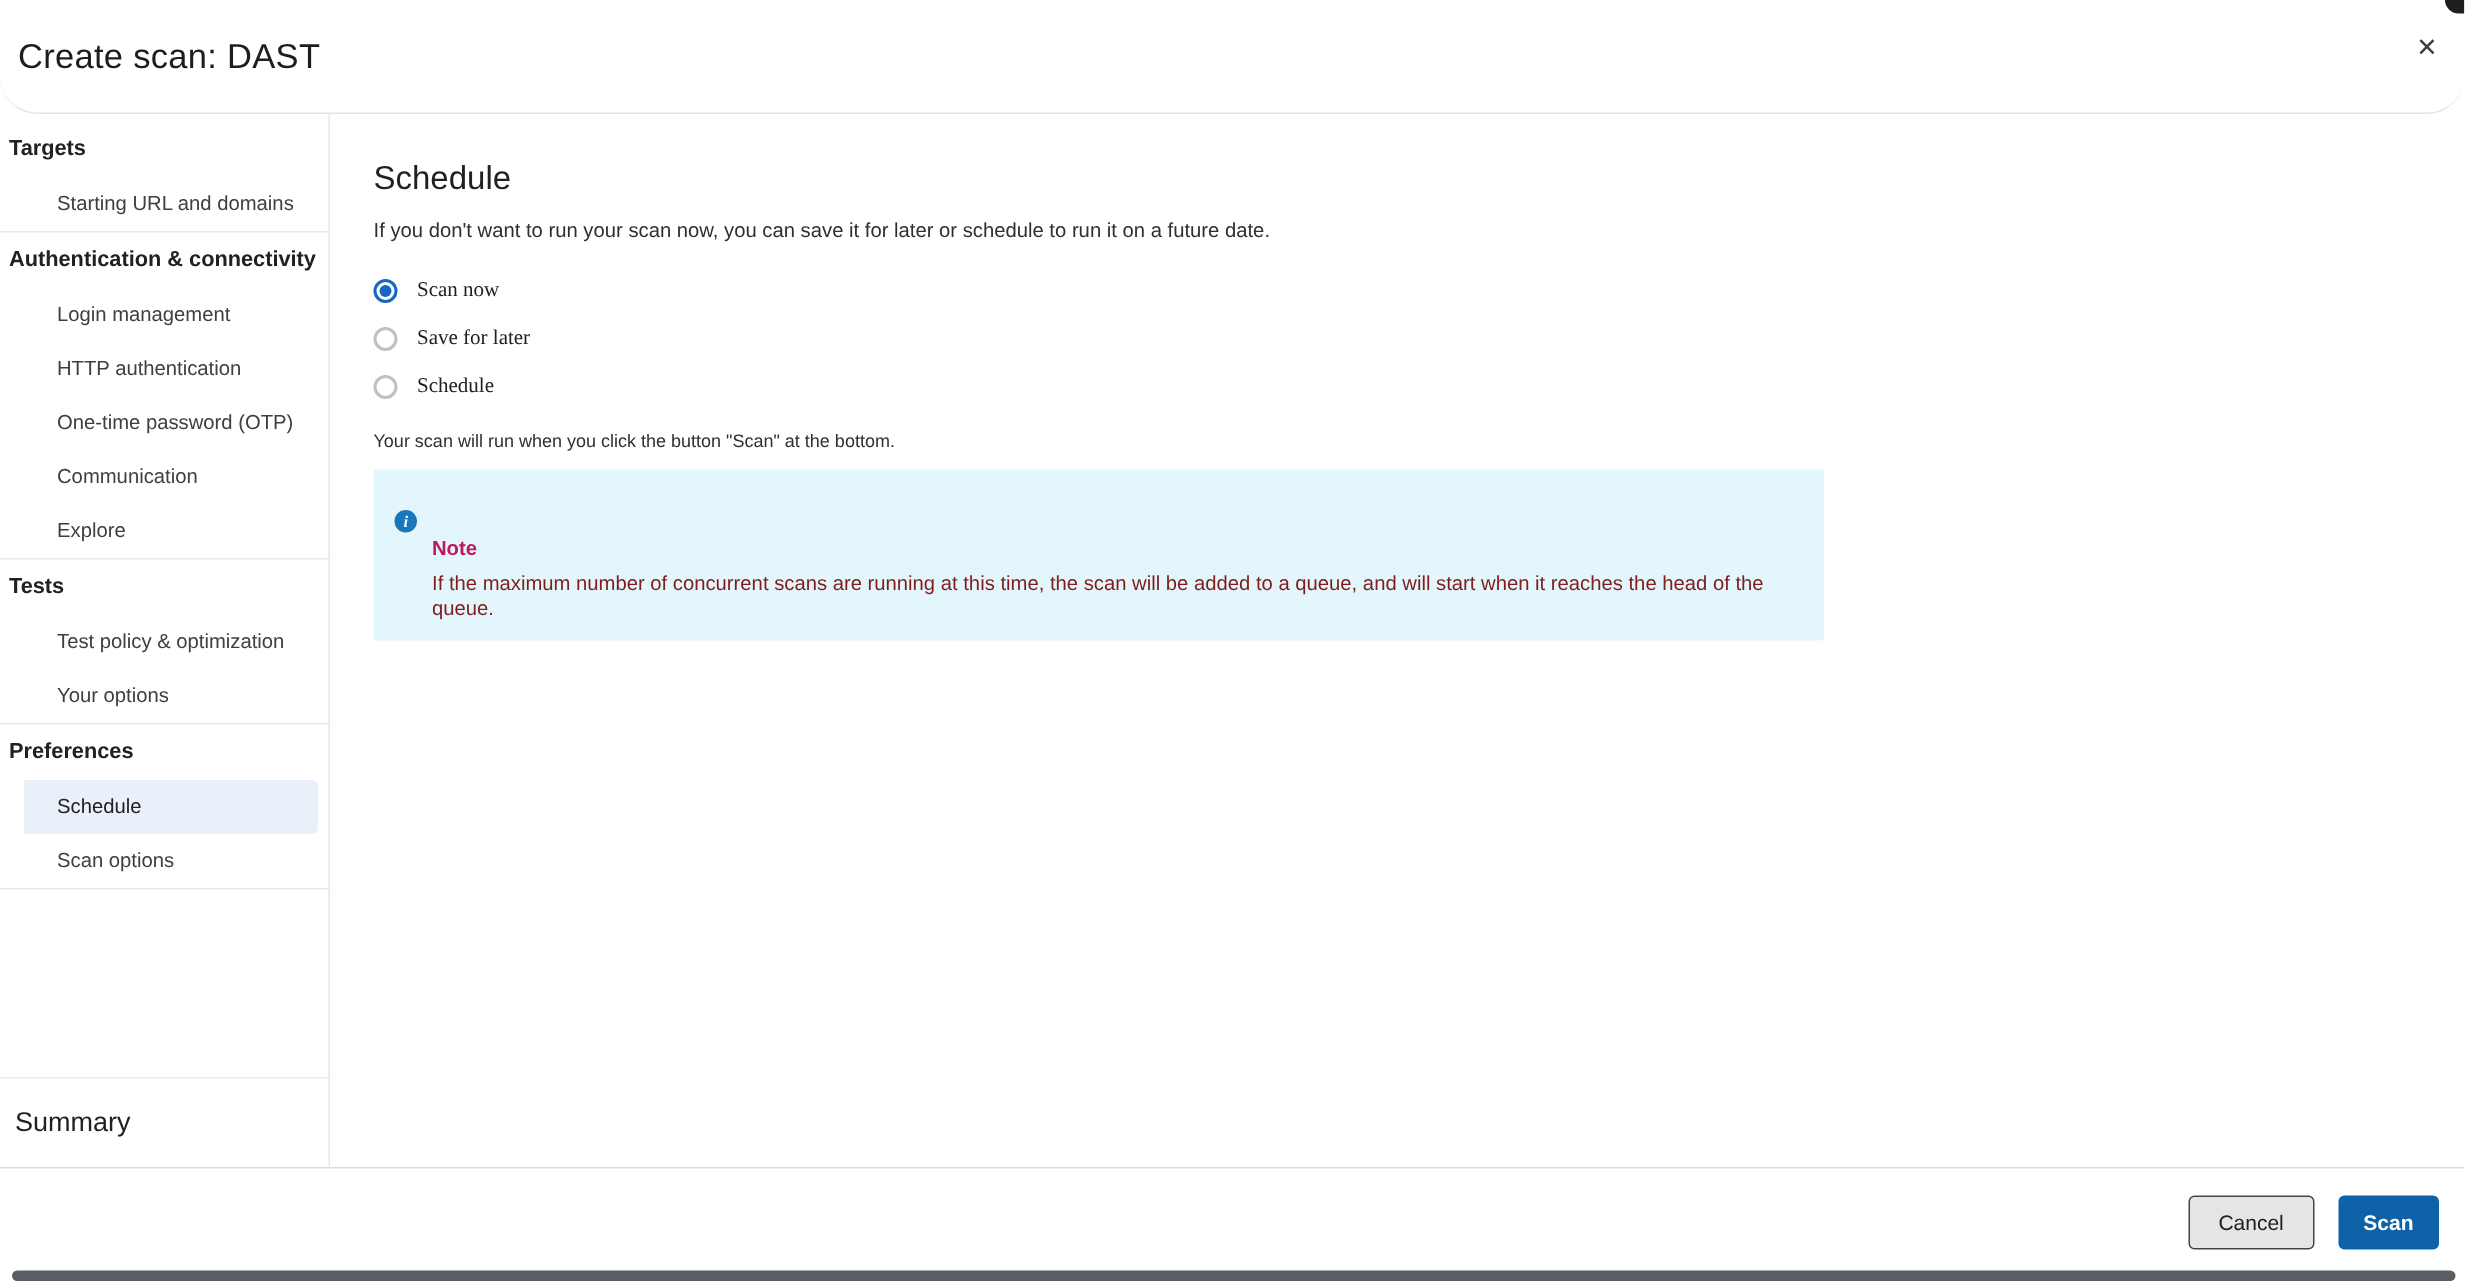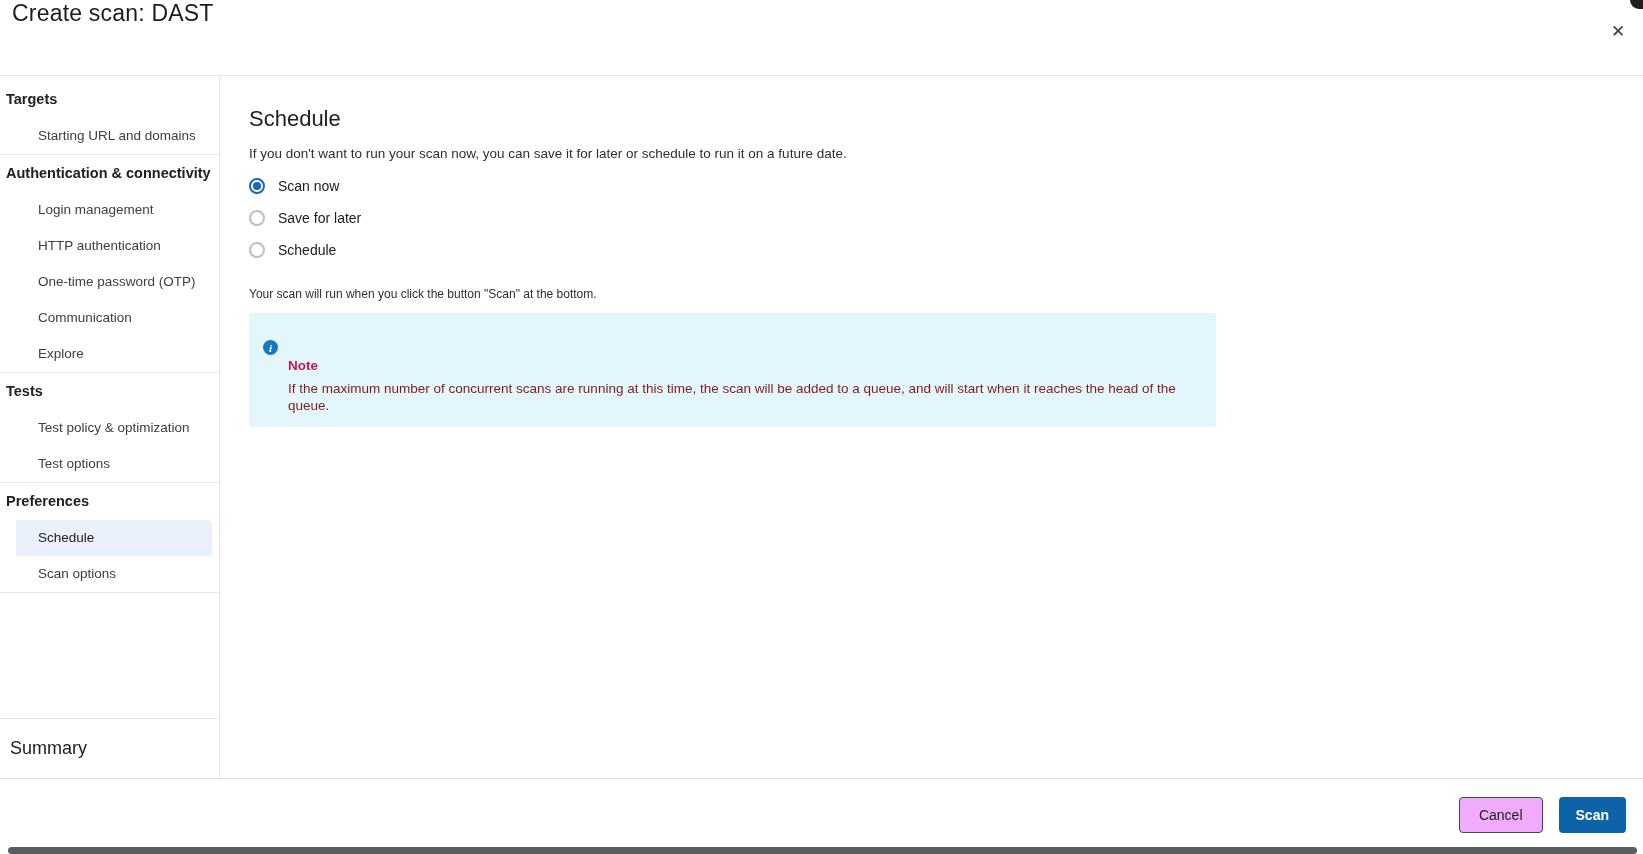--- a/index.html
+++ b/index.html
@@ -4,21 +4,21 @@
 <style>
   html,body{margin:0;padding:0;background:#fff;}
   .dialog{
     position:relative; width:1643px; height:854px; background:#fff;
     font-family:"Liberation Sans",sans-serif; overflow:hidden; color:#202124;
   }
   
   .dlg-header{
     position:relative; height:76px; box-sizing:border-box;
     border-bottom:1px solid var(--divider,#e4e4e4);
-    display:flex; padding-left:12px;
+    display:flex; align-items:center; padding-left:12px;border-radius:25px;
   }
   .dlg-title{margin:0; font-size:23px; font-weight:400; color:#1d1d1d; letter-spacing:.2px;}
   .close-btn{
     position:absolute; top:19px; right:12px; width:26px; height:26px;
     background:none; border:none; cursor:pointer; color:#3c4043;
     font-size:17px; line-height:26px; padding:0; text-align:center;
     font-family:"Liberation Sans",sans-serif;
   }
   .corner-artifact{
     position:absolute; top:0; right:0; width:13px; height:9px;
@@ -46,21 +46,21 @@
   .side-spacer{flex:1;}
   .summary-row{
     height:59px; border-top:1px solid #e8e8e8; display:flex; align-items:center;
     padding-left:10px; font-size:18px; color:#202124; cursor:pointer;
   }
   
   .main{flex:1; box-sizing:border-box; padding:30px 0 0 29px;}
   .page-title{margin:0; font-size:22px; line-height:26px; font-weight:500; color:#202124;}
   .intro{margin:13px 0 0 0; font-size:13.5px; line-height:17px; color:#2f2f2f;}
   .radio-group{margin-top:8px;}
-  .radio-row{display:flex; align-items:center; height:32px; cursor:pointer; width:max-content;}
+  .radio-row{display:flex; align-items:flex-end; height:32px; cursor:pointer; width:max-content;font-family:Liberation Serif, serif;}
   .radio{
     width:16px; height:16px; border-radius:50%; box-sizing:border-box;
     border:2px solid #c0c0c0; position:relative; flex:0 0 auto;
   }
   .radio.selected{border-color:var(--radio-blue,#1667c1);}
   .radio.selected::after{
     content:''; position:absolute; left:2px; top:2px; right:2px; bottom:2px;
     background:var(--radio-blue,#1667c1); border-radius:50%;
   }
   .radio-label{margin-left:13px; font-size:14px; color:#202124;}
@@ -79,21 +79,21 @@
   .note-title{margin-left:10px; font-size:13.5px; font-weight:700; color:#be185d;margin-top:36px;}
   .note-body{margin:7px 0 0 25px; font-size:13.5px; line-height:17px; color:#7f1d1d;}
   
   .dlg-footer{
     height:76px; box-sizing:border-box; border-top:1px solid #ddd; background:#fff;
     display:flex; justify-content:flex-end; align-items:flex-start;
     padding:18px 17px 0 0;
   }
   .btn{height:36px; border-radius:4px; font-size:14px; cursor:pointer;
        font-family:"Liberation Sans",sans-serif;}
-  .btn-cancel{background:#f0abfc; border:1px solid #454545; color:#202124; padding:0 19px;}
+  .btn-cancel{background:#e5e5e5; border:1px solid #454545; color:#202124; padding:0 19px;}
   .btn-scan{background:var(--accent,#0e63a8); border:none; color:#fff; padding:0 17px;
             font-weight:700; margin-left:16px;}
   
   .hscrollbar{position:absolute; left:0; right:0; bottom:0; height:7px; background:#fff;}
   .hscroll-thumb{
     position:absolute; left:8px; right:6px; top:0; height:7px;
     background:var(--scrollbar-thumb,#5a5d61); border-radius:4px;
   }
 </style>
 </head>
@@ -121,21 +121,21 @@
             <div class="section-header">Authentication &amp; connectivity</div>
             <div class="side-item">Login management</div>
             <div class="side-item">HTTP authentication</div>
             <div class="side-item">One-time password (OTP)</div>
             <div class="side-item">Communication</div>
             <div class="side-item">Explore</div>
           </div>
           <div class="section">
             <div class="section-header">Tests</div>
             <div class="side-item">Test policy &amp; optimization</div>
-            <div class="side-item">Test options</div>
+            <div class="side-item">Your options</div>
           </div>
           <div class="section">
             <div class="section-header">Preferences</div>
             <div class="side-item selected">Schedule</div>
             <div class="side-item">Scan options</div>
           </div>
         </div>
       <div class="side-spacer"></div>
       <div class="summary-row">
         <span>Summary</span>

